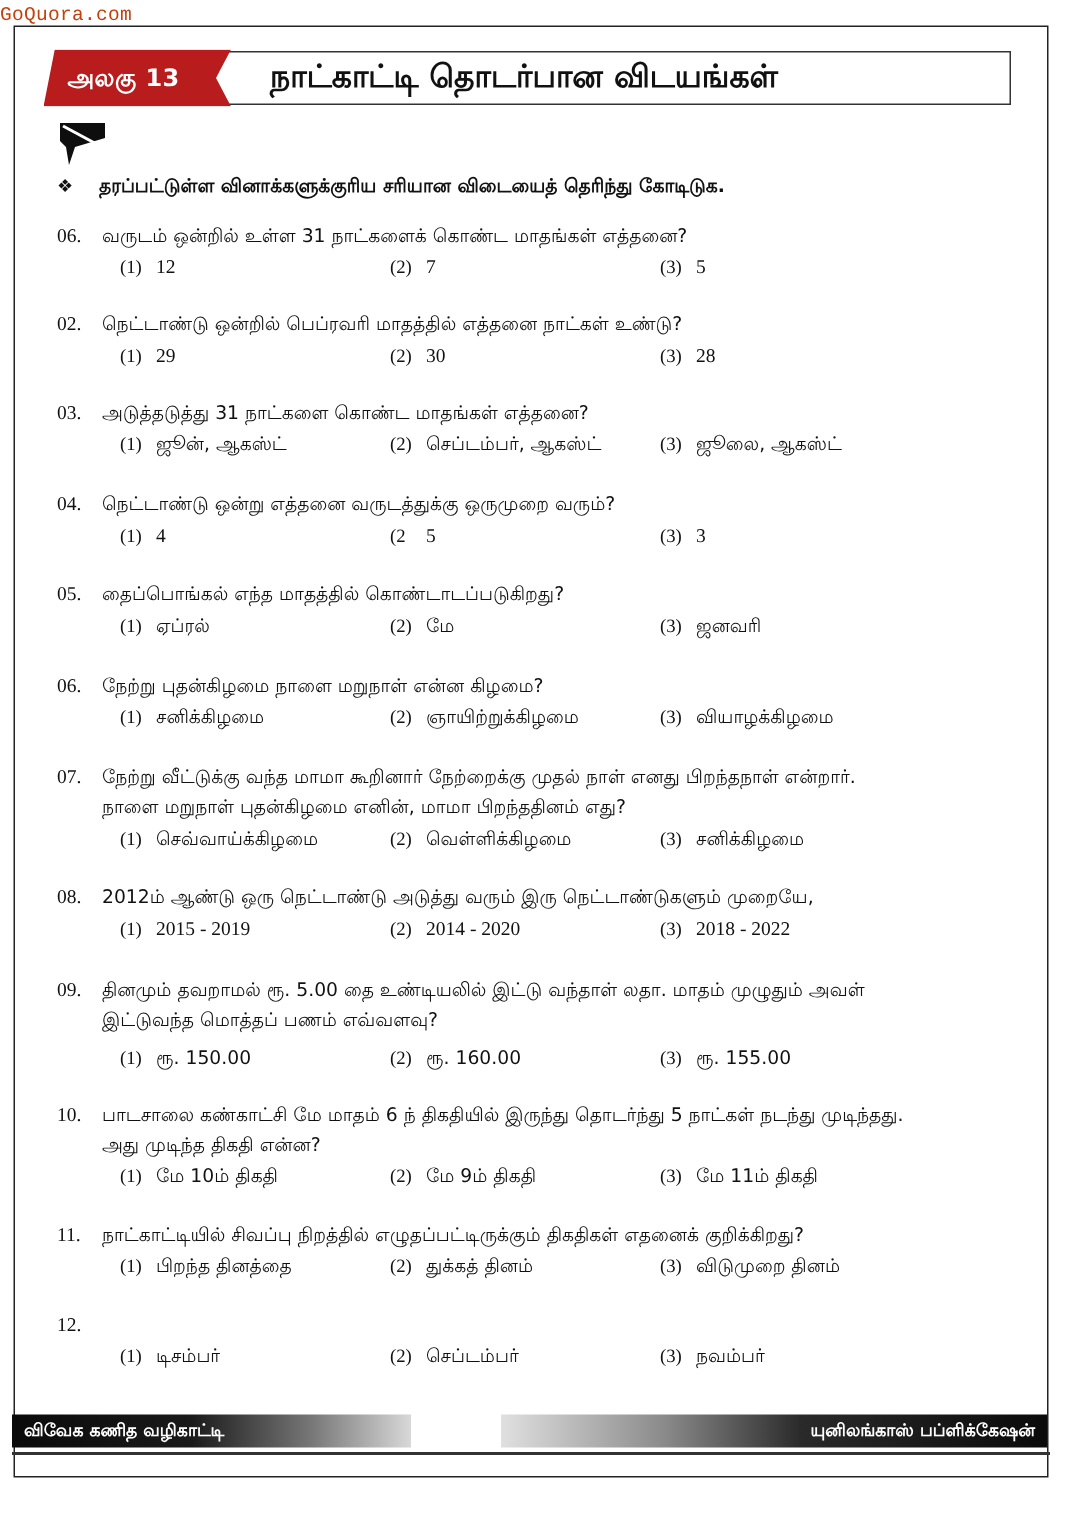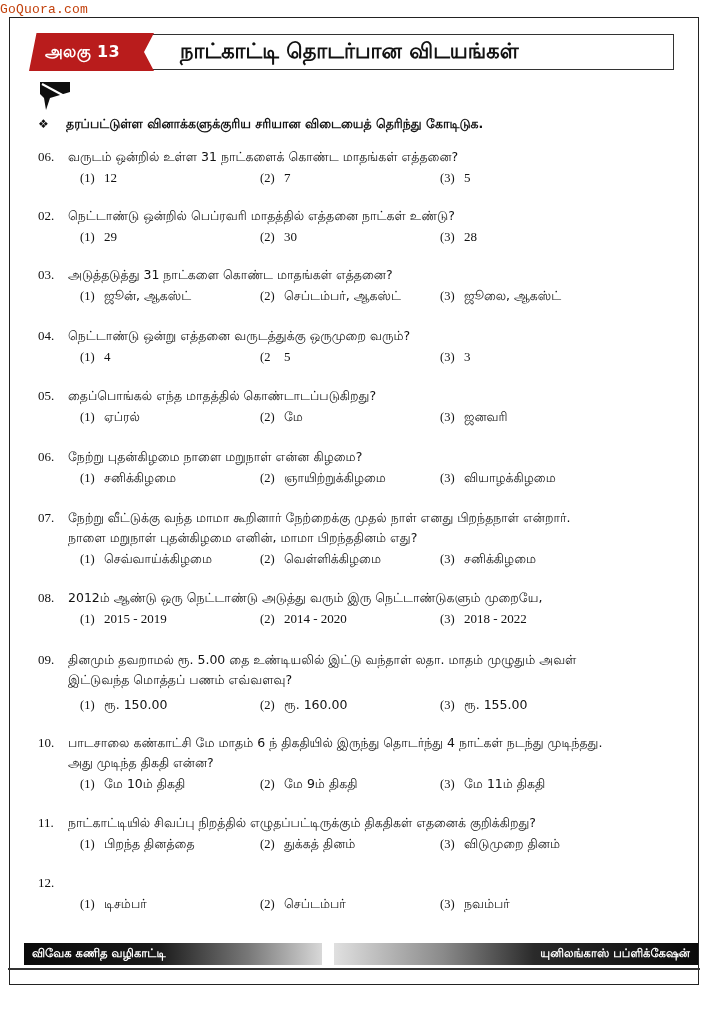--- a/index.html
+++ b/index.html
@@ -53,21 +53,21 @@
     .q .cont { padding-left: 30px; font-family: "DejaVu Sans", sans-serif; font-size: 12.5px; line-height: 20px; }
     .q .opts { position: relative; height: 20px; margin-top: 1px; }
     .q .opt { position: absolute; top: 0; white-space: nowrap; font-size: 12.5px; line-height: 20px; }
     .q .opt .ol { font-family: "Liberation Serif", serif; display: inline-block; width: 24px; }
     .q .opt .ot { font-family: "DejaVu Sans", sans-serif; }
     .q .opt .ot.num-val { font-family: "Liberation Serif", serif; font-size: 13px; }
 
     
     .footer { position: absolute; left: 8px; top: 943px; width: 692px; height: 22px; }
     .footer-left {
-      position: absolute; left: 16px; top: 0; width: 298px; height: 22px;
+      position: absolute; left: 0; top: 0; width: 266px; height: 22px;
       background: linear-gradient(90deg, #0a0a0a 0%, #1a1a1a 45%, #777 75%, #d8d8d8 100%);
       text-align: right;
     }
     .footer-left span {
       position: absolute; left: 8px; top: 3px; color: #fff;
       font-family: "DejaVu Sans", sans-serif; font-weight: bold; font-size: 11.5px;
     }
     .footer-right {
       position: absolute; right: 2px; top: 0; width: 364px; height: 22px;
       background: linear-gradient(90deg, #e0e0e0 0%, #8a8a8a 30%, #2a2a2a 55%, #0a0a0a 100%);
@@ -208,21 +208,21 @@
   <div class="opts" style="margin-top:5px">
     <div class="opt" style="left:42px"><span class="ol">(1)</span><span class="ot">ரூ. 150.00</span></div>
     <div class="opt" style="left:222px"><span class="ol">(2)</span><span class="ot">ரூ. 160.00</span></div>
     <div class="opt" style="left:402px"><span class="ol">(3)</span><span class="ot">ரூ. 155.00</span></div>
   </div>
 </div>
 
 <div class="q" style="top:733px">
   <div class="stem">
       <span class="num">10.</span>
-      <span class="stem-text">பாடசாலை கண்காட்சி மே மாதம் 6 ந் திகதியில் இருந்து தொடர்ந்து 4 நாட்கள் நடந்து முடிந்தது.</span>
+      <span class="stem-text">பாடசாலை கண்காட்சி மே மாதம் 6 ந் திகதியில் இருந்து தொடர்ந்து 5 நாட்கள் நடந்து முடிந்தது.</span>
     </div>
   <div class="cont">அது முடிந்த திகதி என்ன?</div>
   <div class="opts">
     <div class="opt" style="left:42px"><span class="ol">(1)</span><span class="ot">மே 10ம் திகதி</span></div>
     <div class="opt" style="left:222px"><span class="ol">(2)</span><span class="ot">மே 9ம் திகதி</span></div>
     <div class="opt" style="left:402px"><span class="ol">(3)</span><span class="ot">மே 11ம் திகதி</span></div>
   </div>
 </div>
 
 <div class="q" style="top:813px">

